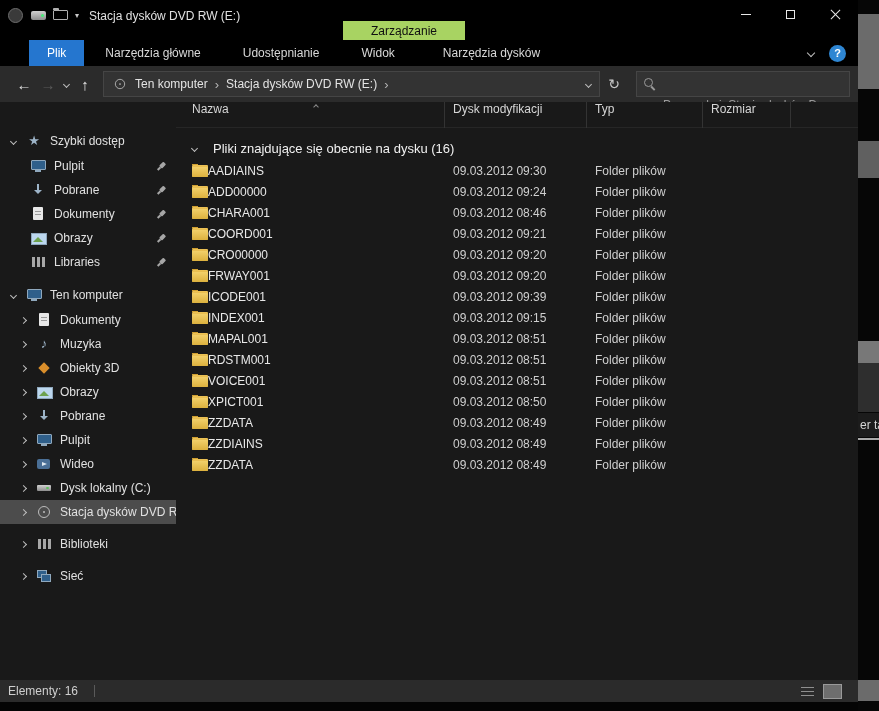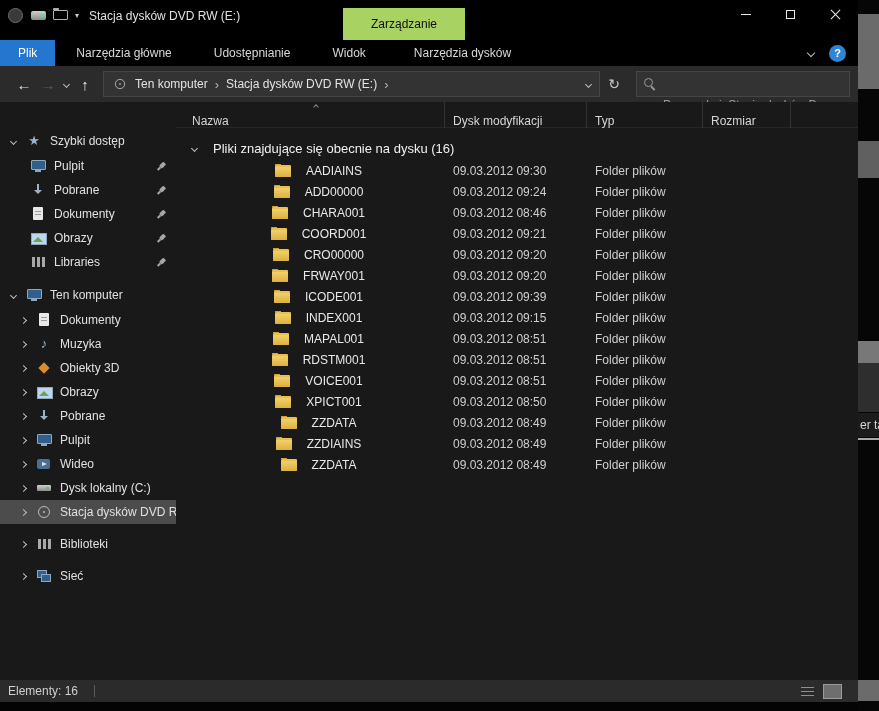--- a/index.html
+++ b/index.html
@@ -18,34 +18,34 @@
     border:1px solid #6d6d6d; margin-right:8px; flex:none; }
   .qat-ico { width:15px; height:13px; margin:1px 7px 0 0; flex:none; position:relative; }
   .qat-ico.drive { background:linear-gradient(#cfcfcf,#8d8d8d); border-radius:2px; height:9px; margin-top:3px; }
   .qat-ico.drive::after { content:""; position:absolute; right:2px; top:3px; width:3px; height:3px;
     border-radius:50%; background:#4e7; }
   .qat-ico.fold { border:1px solid #b0b0b0; border-radius:1px; height:10px; margin-top:2px; }
   .qat-ico.fold::before { content:""; position:absolute; top:-3px; left:-1px; width:6px; height:2px;
     background:#b0b0b0; border-radius:1px 1px 0 0; }
   .qat-drop { font-size:8px; color:#c9c9c9; margin:3px 10px 0 0; }
   .title { font-size:12px; margin-top:1px; white-space:nowrap; }
-  .ctx-tab { position:absolute; left:343px; bottom:0; width:122px; height:32px;
+  .ctx-tab { position:absolute; left:343px; bottom:0; width:122px; height:19px;
     background:#a8d362; color:#101010; font-size:12px;
     display:flex; align-items:center; justify-content:center; }
   .caption-btns { position:absolute; top:0; right:0; height:29px; display:flex; }
   .cap { width:45px; display:flex; align-items:center; justify-content:center; position:relative; }
   .cap .bar { width:10px; height:1px; background:#e8e8e8; }
   .cap .sq { width:9px; height:9px; border:1px solid #e8e8e8; }
   .cap.close .x1,.cap.close .x2 { position:absolute; width:13px; height:1px; background:#e8e8e8; left:16px; top:14px; }
   .cap.close .x1 { transform:rotate(45deg); } .cap.close .x2 { transform:rotate(-45deg); }
 
   
   .tabrow { height:26px; flex:none; background:#000; display:flex; align-items:stretch; }
   .tab { padding:0 21px; display:flex; align-items:center; font-size:12px; color:#d8d8d8; }
-  .tab.file { background:#2576cf; color:#fff; padding:0 18px; }
+  .tab.file { background:#2576cf; color:#fff; padding:0 18px;margin-left:29px; }
   .tab.ctx { margin-left:6px; }
   .tabrow-right { margin-left:auto; display:flex; align-items:center; gap:15px; padding-right:12px; }
   .help { width:17px; height:17px; border-radius:50%; background:#2e86d3; color:#fff;
     font-size:11px; font-weight:bold; display:flex; align-items:center; justify-content:center; }
 
   
   .chev { display:inline-block; width:6px; height:6px;
     border-right:1.4px solid #bdbdbd; border-bottom:1.4px solid #bdbdbd; flex:none; }
   .chev.down { transform:rotate(45deg); }
   .chev.right { transform:rotate(-45deg); }
@@ -138,30 +138,30 @@
   .ic-net::before { content:""; position:absolute; top:2px; left:1px; width:8px; height:6px;
     background:#2f5f8a; border:1px solid #8fa8bd; }
   .ic-net::after { content:""; position:absolute; bottom:2px; right:1px; width:8px; height:6px;
     background:#2f5f8a; border:1px solid #8fa8bd; }
 
   
   .main { flex:1; overflow:hidden; position:relative; }
   .colheaders { display:grid; grid-template-columns:253px 142px 116px 88px;
     padding-left:16px; height:26px; font-size:12px; color:#d6d6d6;
     border-bottom:1px solid #262626; }
-  .colh { display:flex; align-items:flex-end; border-right:1px solid #333; padding-left:8px;
+  .colh { display:flex; align-items:flex-start; border-right:1px solid #333; padding-left:8px;
     position:relative; height:26px; }
   .colh.name { padding-left:0; }
   .colh .sortmark { position:absolute; left:122px; top:3px; }
   .grouphdr { display:flex; align-items:center; gap:16px; padding-left:16px;
     height:24px; margin-top:8px; font-size:13px; color:#f0f0f0; }
   .filerow { display:grid; grid-template-columns:253px 142px 116px 88px;
     padding-left:16px; height:21px; align-items:center; font-size:12px; color:#cfcfcf; }
   .cell { padding-left:8px; white-space:nowrap; overflow:hidden; }
-  .cell.name { padding-left:0; display:flex; align-items:center; gap:15px; color:#e8e8e8;justify-content:center; }
+  .cell.name { padding-left:0; display:flex; align-items:center; gap:0; color:#e8e8e8; }
   .cell.size { text-align:right; padding-right:10px; }
 
   
   .ico-folder { width:16px; height:12px; flex:none; position:relative;
     background:linear-gradient(#ecc255,#cf9f30); border-radius:1px; }
   .ico-folder::before { content:""; position:absolute; top:-3px; left:0; width:6px; height:3px;
     background:#cf9f30; border-radius:1px 1px 0 0; }
   .ico-folder::after { content:""; position:absolute; top:2px; left:0; right:0; bottom:0;
     background:linear-gradient(#f2d06a,#dcb13e); border-radius:1px; }
   .ico-file { width:11px; height:14px; flex:none; position:relative; background:#f0f0f0;

